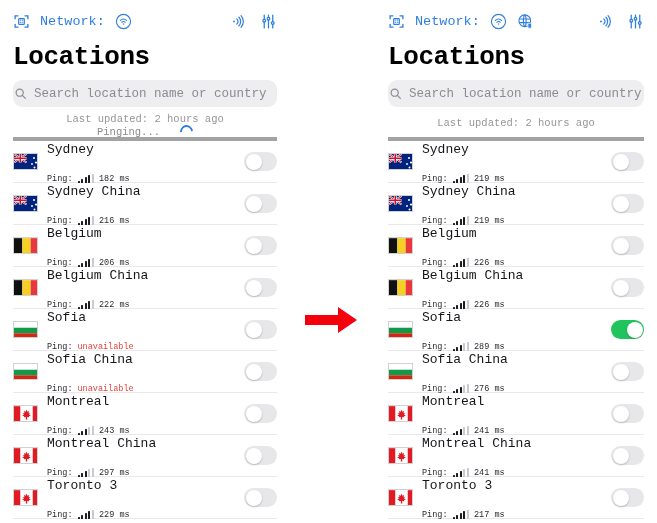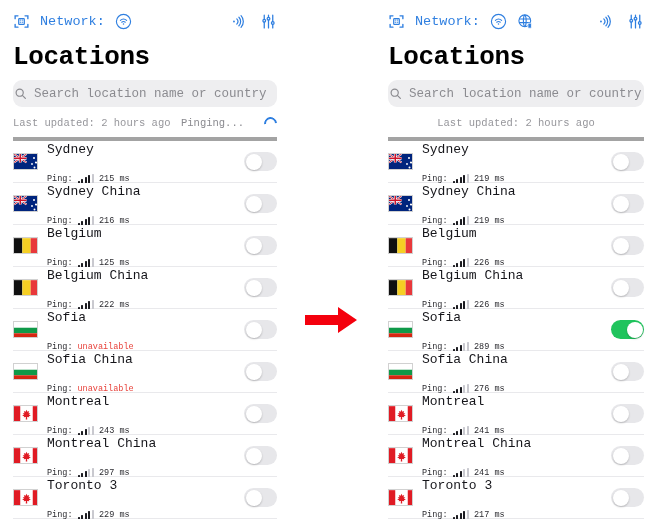--- a/index.html
+++ b/index.html
@@ -45,20 +45,21 @@
     display:flex;align-items:center;gap:7px;
     padding:0 1px;box-sizing:border-box;
   }
   .search .ph{font-size:12.5px;color:#8b8b90;}
 
   
   .updated{
     display:flex;align-items:center;
     font-size:10.5px;color:#96969b;
     height:20px;
+    flex-direction:column;
   }
   .updated .spacer{flex:1;}
   .pinging{display:flex;align-items:center;gap:20px;font-size:10.5px;color:#8a8a8f;}
   .spinner{
     width:13px;height:13px;border-radius:50%;
     border:2.2px solid #2f7fe0;
     border-right-color:transparent;
     border-bottom-color:transparent;
     transform:rotate(40deg);
     box-sizing:border-box;
@@ -204,21 +205,21 @@
             </svg></span>
           <span class="row-text"><span class="loc-name">Sydney</span><span class="ping-line">
               <span class="ping-lbl">Ping:</span>
               <span class="bars">
                 <i class="on"></i>
                 <i class="on"></i>
                 <i class="on"></i>
                 <i class="on"></i>
                 <i class=""></i>
               </span>
-              <span class="ping-val">215 ms</span>
+              <span class="ping-val">182 ms</span>
             </span></span>
           <span class="toggle">
             <span class="knob"></span>
           </span>
         </div>
         <div class="row">
           <span class="flag"><svg width="25" height="17" viewBox="0 0 50 34">
               <rect width="50" height="34" fill="#00247d"></rect>
               <g>
                 <path d="M0 0 L25 17 M25 0 L0 17" stroke="#fff" stroke-width="4" transform="scale(1,1)"></path>
@@ -256,21 +257,21 @@
             </svg></span>
           <span class="row-text"><span class="loc-name">Belgium</span><span class="ping-line">
               <span class="ping-lbl">Ping:</span>
               <span class="bars">
                 <i class="on"></i>
                 <i class="on"></i>
                 <i class="on"></i>
                 <i class="on"></i>
                 <i class=""></i>
               </span>
-              <span class="ping-val">125 ms</span>
+              <span class="ping-val">206 ms</span>
             </span></span>
           <span class="toggle">
             <span class="knob"></span>
           </span>
         </div>
         <div class="row">
           <span class="flag"><svg width="25" height="17" viewBox="0 0 30 20">
               <rect width="10" height="20" fill="#101010"></rect>
               <rect x="10" width="10" height="20" fill="#f5cf24"></rect>
               <rect x="20" width="10" height="20" fill="#e8383b"></rect>

